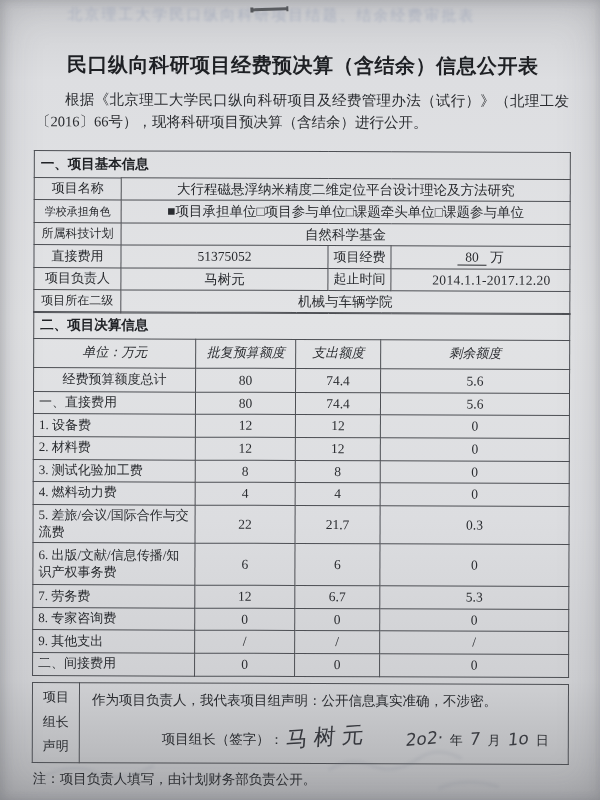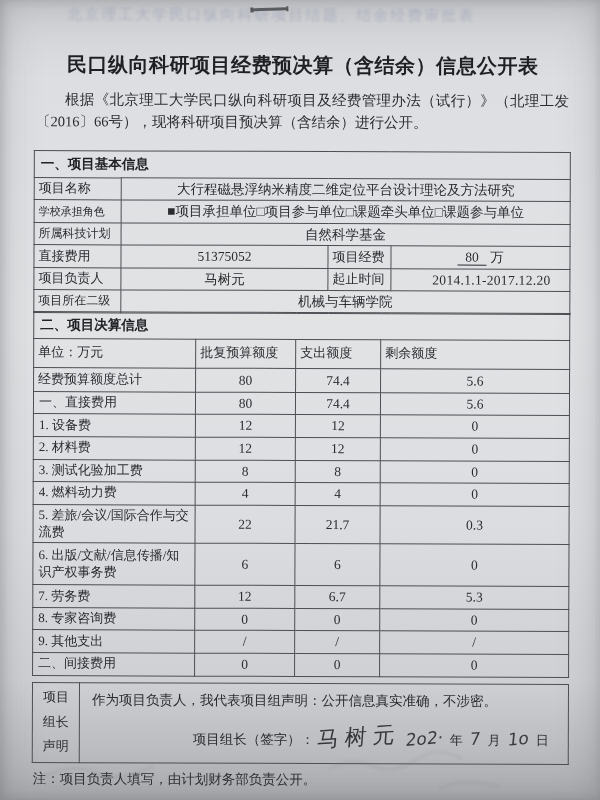--- a/index.html
+++ b/index.html
@@ -49,37 +49,37 @@
     overflow:hidden;
   }
   .t1{margin-top:18px;}
   .t2{margin-top:-1.5px;}
   .t3{margin-top:6px;}
   .sec-hdr{
     font-weight:700;text-align:left;font-size:13.5px;color:#202226;
     font-family:"Liberation Sans","DejaVu Sans",sans-serif;
     padding:4px 6px;
   }
-  .lbl{text-align:left;}
+  .lbl{text-align:center;}
   .val{text-align:center;font-size:13.5px;}
   .num{text-align:center;font-size:13.5px;}
   .left{text-align:left;padding-left:5px;margin-left:43px;}
   .tall{height:36px;}
   .taller{height:42px;}
   .r{height:20px;}
-  .hdr-row td{height:24px;}
+  .hdr-row td{height:24px;font-style:italic;}
   .u{border-bottom:1px solid #2a2c30;padding:0 8px;}
   .period{font-size:13.5px;letter-spacing:.3px;padding-left:26px;}
   .side-cell{text-align:center;font-size:13px;line-height:1.9;}
   .decl-cell{padding:8px 10px 6px 12px;vertical-align:top;}
   .decl-line{font-size:13.5px;}
   .sign-line{
     margin-top:14px;display:flex;align-items:baseline;font-size:13.5px;
   }
-  .sign-label{margin-left:101px;}
+  .sign-label{margin-left:70px;}
   .hand{
     font-family:"DejaVu Sans","Liberation Sans",sans-serif;
     color:#23252b;
   }
   .hand-sig{
     font-size:22px;transform:rotate(-4deg) skewX(-8deg);display:inline-block;
     letter-spacing:6px;margin-left:2px;opacity:.88;
   }
   .hand-date{display:flex;align-items:baseline;margin-left:auto;margin-right:6px;gap:4px;}
   .hand-num{font-size:17px;transform:rotate(-5deg) skewX(-10deg);display:inline-block;opacity:.85;}

